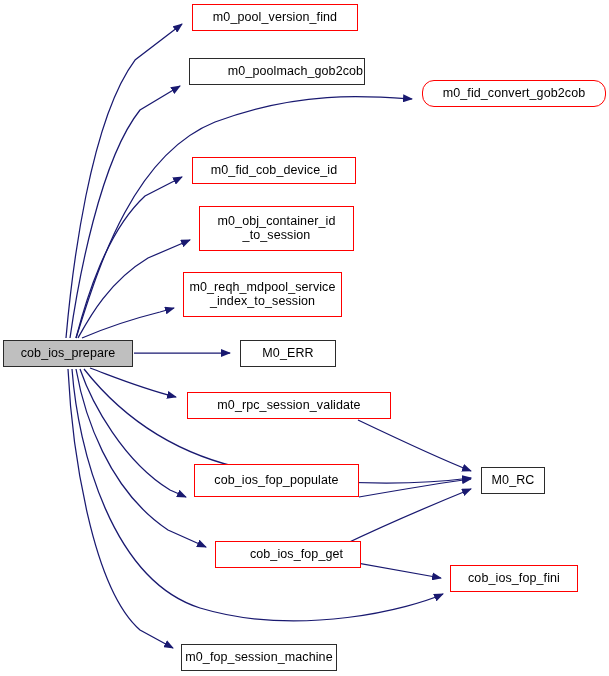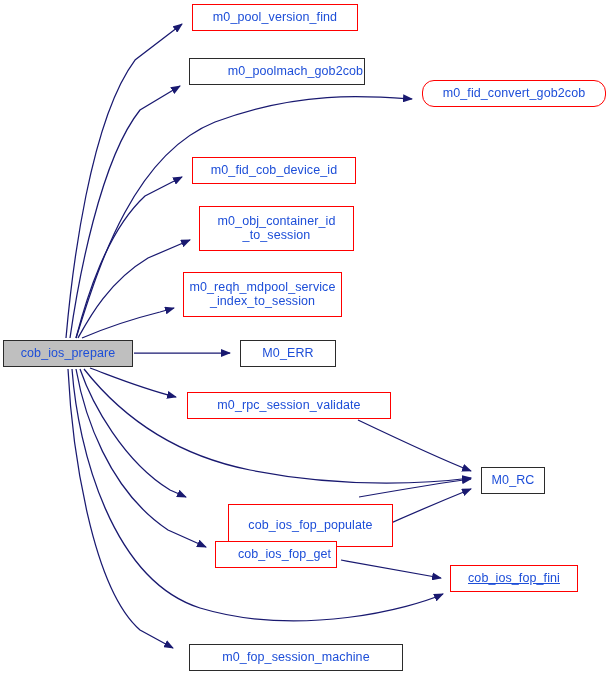--- a/index.html
+++ b/index.html
@@ -23,21 +23,21 @@
     height: 676px;
   }
   .node {
     position: absolute;
     box-sizing: border-box;
     display: flex;
     align-items: center;
     justify-content: center;
     text-align: center;
     background: #ffffff;
-    color: #1d4ed8;
+    color: #000000;
     font-size: 12.5px;
     line-height: 13.5px;
     letter-spacing: 0.1px;
     white-space: pre-line;
     z-index: 5;
   }
   .node.red {
     border: 1px solid #ff0000;
   }
   .node.black {
@@ -86,19 +86,19 @@
       <div class="node black" style="left: 189px; top: 58px; width: 176px; height: 27px; padding-left: 37px;">m0_poolmach_gob2cob</div>
       <div class="node red" style="left: 422px; top: 80px; width: 184px; height: 27px; border-radius: 12px;">m0_fid_convert_gob2cob</div>
       <div class="node red" style="left: 192px; top: 157px; width: 164px; height: 27px;">m0_fid_cob_device_id</div>
       <div class="node red" style="left: 199px; top: 206px; width: 155px; height: 45px;">m0_obj_container_id
 _to_session</div>
       <div class="node red" style="left: 183px; top: 272px; width: 159px; height: 45px;">m0_reqh_mdpool_service
 _index_to_session</div>
       <div class="node black" style="left: 240px; top: 340px; width: 96px; height: 27px;">M0_ERR</div>
       <div class="node red" style="left: 187px; top: 392px; width: 204px; height: 27px;">m0_rpc_session_validate</div>
       <div class="node black" style="left: 481px; top: 467px; width: 64px; height: 27px;">M0_RC</div>
-      <div class="node red" style="left: 194px; top: 504px; width: 165px; height: 43px; margin-left: 34px;">cob_ios_fop_populate</div>
-      <div class="node red" style="left: 215px; top: 541px; width: 122px; height: 27px; padding-left: 17px;">cob_ios_fop_get</div>
-      <div class="node red" style="left: 450px; top: 565px; width: 128px; height: 27px; text-decoration: underline;">cob_ios_fop_fini</div>
-      <div class="node black" style="left: 181px; top: 644px; width: 214px; height: 27px; margin-left: 8px;">m0_fop_session_machine</div>
+      <div class="node red" style="left: 194px; top: 464px; width: 165px; height: 33px;">cob_ios_fop_populate</div>
+      <div class="node red" style="left: 215px; top: 541px; width: 146px; height: 27px; padding-left: 17px;">cob_ios_fop_get</div>
+      <div class="node red" style="left: 450px; top: 565px; width: 128px; height: 27px;">cob_ios_fop_fini</div>
+      <div class="node black" style="left: 181px; top: 644px; width: 156px; height: 27px;">m0_fop_session_machine</div>
     </div>
 
 </div>
 
 </body></html>

